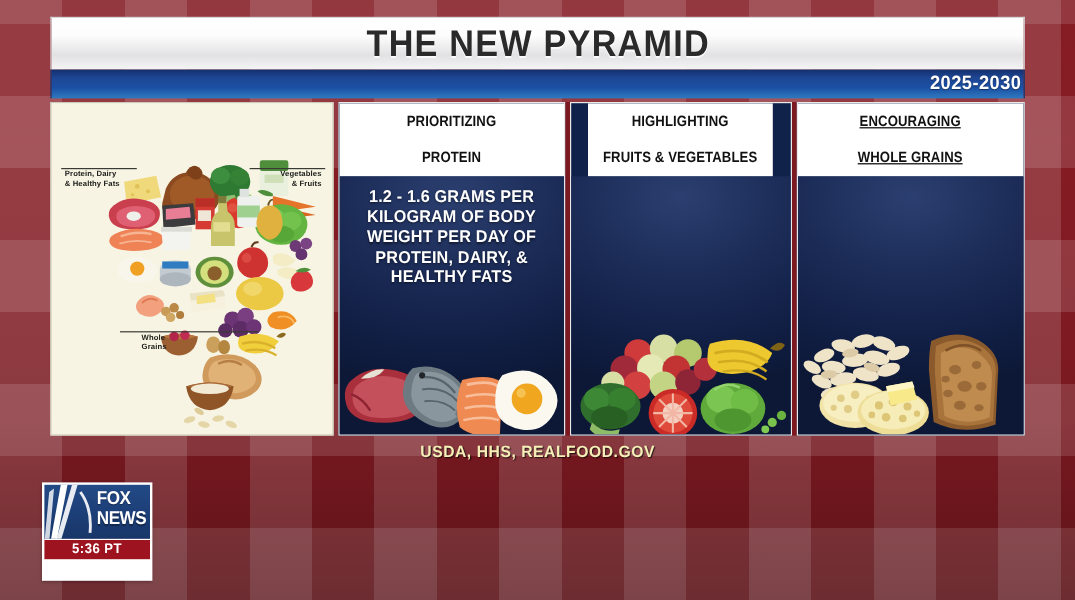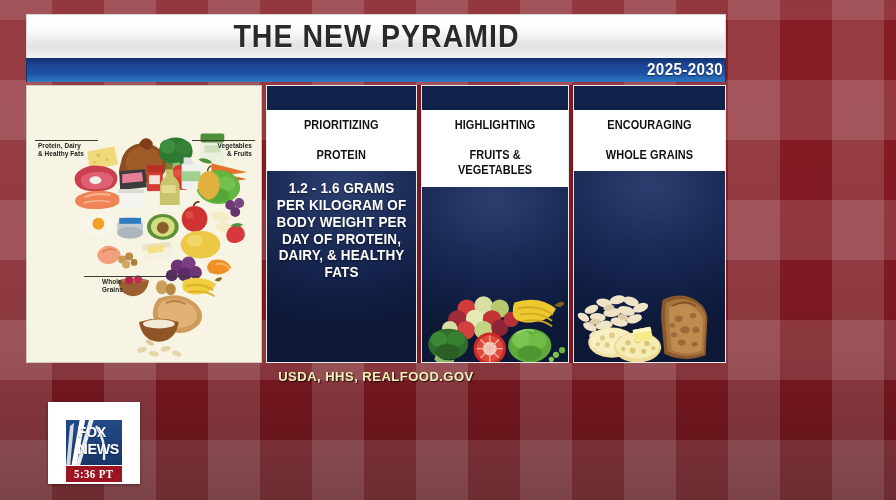--- a/index.html
+++ b/index.html
@@ -32,23 +32,23 @@
   #stage::after{
     content:"";
     position:absolute; inset:0;
     background: linear-gradient(180deg, rgba(0,0,0,0.04) 0%, rgba(0,0,0,0.0) 25%, rgba(0,0,0,0.0) 70%, rgba(0,0,0,0.16) 100%);
     pointer-events:none;
   }
 
   
   #graphic {
     position: absolute;
-    left: 26px;
+    left: 42px;
     top: 14px;
-    width: 700px;
+    width: 812px;
     height: 380px;
     z-index: 3;
   }
 
   
   .title-band {
     height: 44px;
     background: linear-gradient(180deg, #ffffff 0%, #fdfdfd 34%, #e2e2e4 72%, #f4f4f5 100%);
     display: flex;
     align-items: center;
@@ -129,43 +129,44 @@
   .col{
     flex:1;
     display:flex;
     flex-direction:column;
     border:1px solid #e9e9ea;
     background:#10224a;
     overflow:hidden;
   }
   .col.c1{ flex: 1.02; }
   .col.c2{ flex: 1.00; align-items: center; }
-  .col.c3{ flex: 1.03; }
+  .col.c3{ flex: 1.03; text-decoration: underline; }
 
   .col-head{
     background:#ffffff;
     color:#111111;
     text-align:center;
     font-weight:bold;
     font-size:12.4px;
     line-height:1.22;
     padding:8px 4px 8px;
     letter-spacing:.1px;
     transform-origin:center;
     min-height:46px;
-    display:flex; align-items:center; justify-content:center;margin-top:24px;
+    display:flex; align-items:center; justify-content:center;
   }
   .col-head span{ display:block; transform:scaleX(0.94); }
 
   .col-body{
     flex:1;
     position:relative;
     background:
       radial-gradient(ellipse 120% 75% at 50% 8%, #2b3f70 0%, #1b2b56 42%, #111f45 75%, #0d1836 100%);
     display:flex;
+    flex-direction:column;
   }
   .col-copy{
     color:#ffffff;
     text-align:center;
     font-weight:bold;
     font-size:14.2px;
     line-height:1.18;
     padding:9px 6px 0;
     letter-spacing:.15px;
     text-shadow: 0 1px 2px rgba(0,0,0,.55);
@@ -190,25 +191,25 @@
     font-size:13.5px;
     letter-spacing:.45px;
     color:#f5eeb6;
     text-shadow: 1px 1px 1px rgba(0,0,0,.75);
     transform:scaleX(0.97);
   }
 
   
   #fox-bug{
     position:absolute;
-    left:48px; top:402px;
+    left:35px; top:402px;
     width:92px; height:82px;
     z-index:5;
     background:#ffffff;
-    padding:18px;
+    padding:2px;
     box-shadow:0 1px 3px rgba(0,0,0,.4);
   }
   .fox-top{
     position:relative;
     height:45px;
     background:linear-gradient(180deg,#234a86 0%,#1c3e77 55%,#183668 100%);
     overflow:hidden;
   }
   .fox-searchlights{
     position:absolute; left:-6px; top:-4px; width:52px; height:54px;
@@ -224,21 +225,20 @@
     text-align:left;
     text-shadow:0 1px 1px rgba(0,0,0,.35);
     transform:scaleX(0.92);
     transform-origin:right top;
   }
   .fox-time{
     height:17px;
     background:#9d1420;
     display:flex;align-items:center;justify-content:center;
     border-top:1px solid #ffffff;
-    font-family:Liberation Serif, serif;
   }
   .fox-time span{
     color:#ffffff;
     font-weight:bold;
     font-size:11.5px;
     letter-spacing:.4px;
     transform:scaleX(0.95);
   }
 </style>
 </head>

